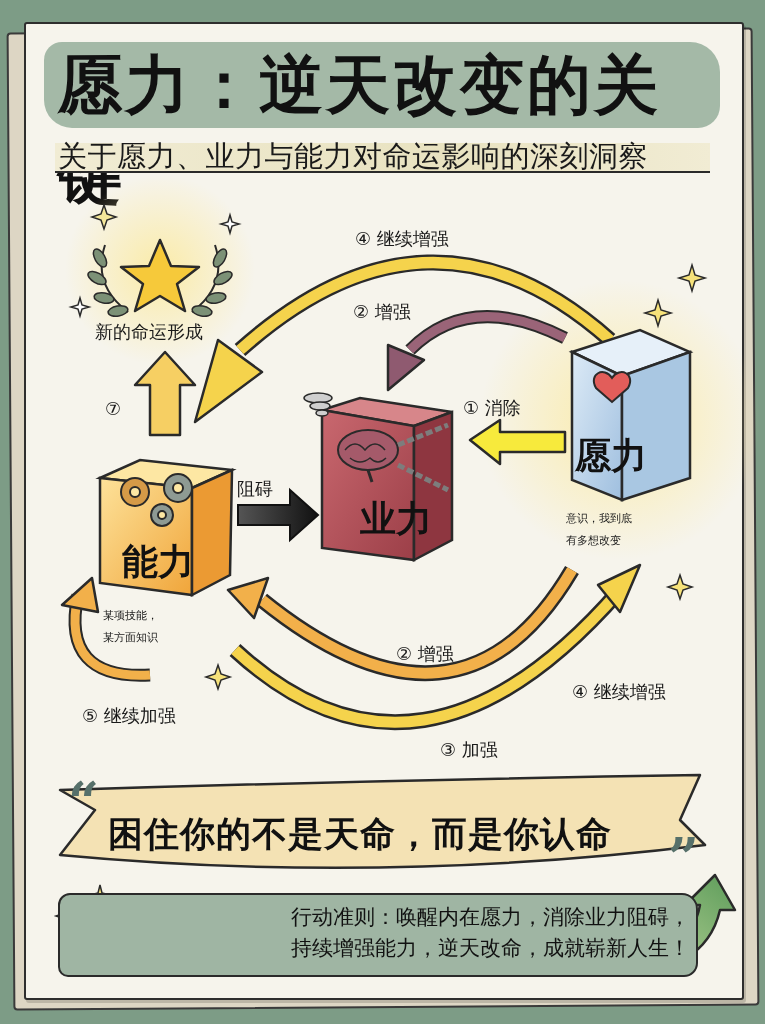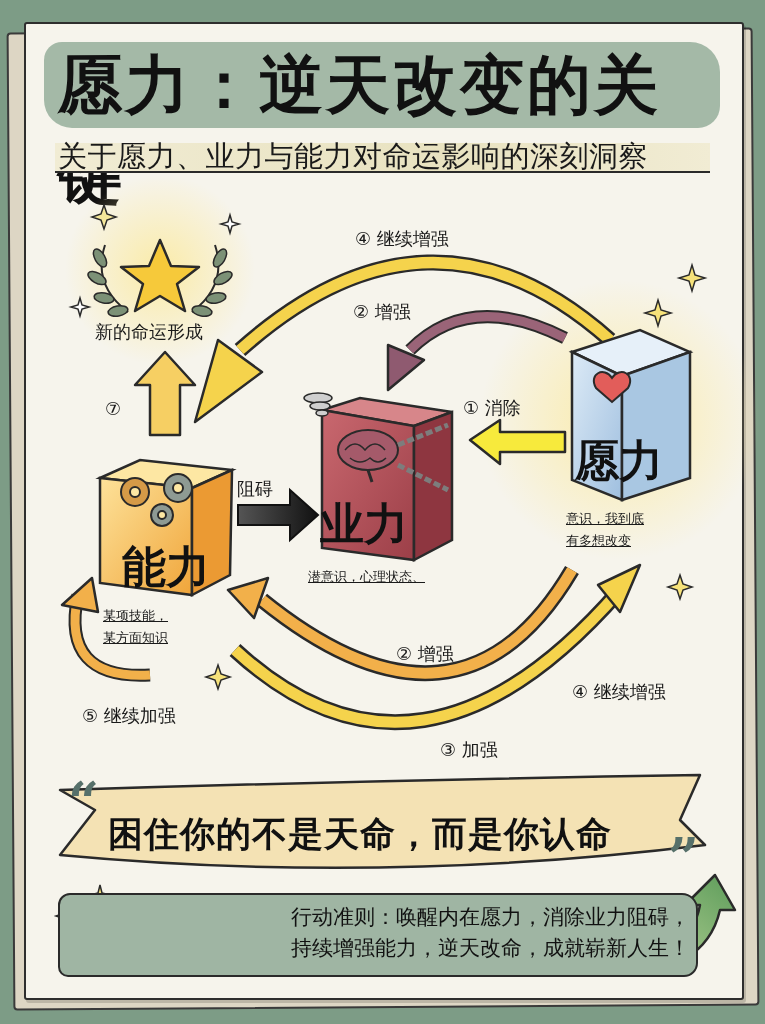--- a/index.html
+++ b/index.html
@@ -35,22 +35,22 @@
     background: linear-gradient(90deg, #f1ecd4, #e8e2c0 60%, #f1ecd4);
     border-bottom: 2px solid #2a2a2a;
   }
   .subtitle {
     position: absolute; left: 58px; top: 136px; width: 650px; height: 40px;
     font-size: 29px; line-height: 40px; color: #1a1a1a; letter-spacing: 0.5px;
   }
   .label { position: absolute; font-size: 17px; color: #1a1a1a; white-space: nowrap; }
   .label-md { font-size: 18px; }
   .svg-layer { position: absolute; left: 0; top: 0; width: 765px; height: 1024px; pointer-events: none; }
-  .cube-label { position: absolute; font-weight: bold; font-size: 44px; color: #111; }
-  .desc { position: absolute; font-size: 13px; line-height: 22px; color: #1a1a1a; text-decoration: underline; }
+  .cube-label { position: absolute; font-weight: bold; font-size: 36px; color: #111; }
+  .desc { position: absolute; font-size: 11px; line-height: 22px; color: #1a1a1a; }
   .banner-text {
     position: absolute; left: 108px; top: 808px; width: 560px; height: 52px;
     font-size: 35px; font-weight: bold; line-height: 52px; letter-spacing: 1px; color: #111;
   }
   .quote { position: absolute; font-size: 54px; font-weight: bold; color: #56706a; font-family: "DejaVu Serif", serif; }
   .action-box {
     position: absolute; left: 58px; top: 893px; width: 640px; height: 84px;
     background: #9fb5a3; border: 2px solid #2a2a2a; border-radius: 12px 16px 14px 10px;
   }
   .action-text {
@@ -209,29 +209,28 @@
 <div class="label label-md" style="left:355px;top:227px;">④ 继续增强</div>
 <div class="label label-md" style="left:353px;top:300px;">② 增强</div>
 <div class="label label-md" style="left:463px;top:396px;">① 消除</div>
 <div class="label label-md" style="left:237px;top:477px;">阻碍</div>
 <div class="label label-md" style="left:396px;top:642px;">② 增强</div>
 <div class="label label-md" style="left:572px;top:680px;">④ 继续增强</div>
 <div class="label label-md" style="left:440px;top:738px;">③ 加强</div>
 <div class="label label-md" style="left:82px;top:704px;">⑤ 继续加强</div>
 
 <div class="cube-label" style="left:575px;top:432px;">愿力</div>
-<div class="cube-label" style="left:320px;top:495px;">业力</div>
+<div class="cube-label" style="left:360px;top:495px;">业力</div>
 <div class="cube-label" style="left:122px;top:538px;text-align:center;">能力</div>
 
 <div class="desc" style="left:566px;top:508px;">
   <div>意识，我到底</div>
   <div>有多想改变</div>
 </div>
 <div class="desc" style="left:308px;top:566px;">
-  <div>潜意识，心理状态、</div>
 </div>
 <div class="desc" style="left:103px;top:605px;">
   <div>某项技能，</div>
   <div>某方面知识</div>
 </div>
 
 <div class="quote" style="left:68px;top:770px;">“</div>
 <div class="banner-text">困住你的不是天命，而是你认命</div>
 <div class="quote" style="left:668px;top:826px;">”</div>
 

